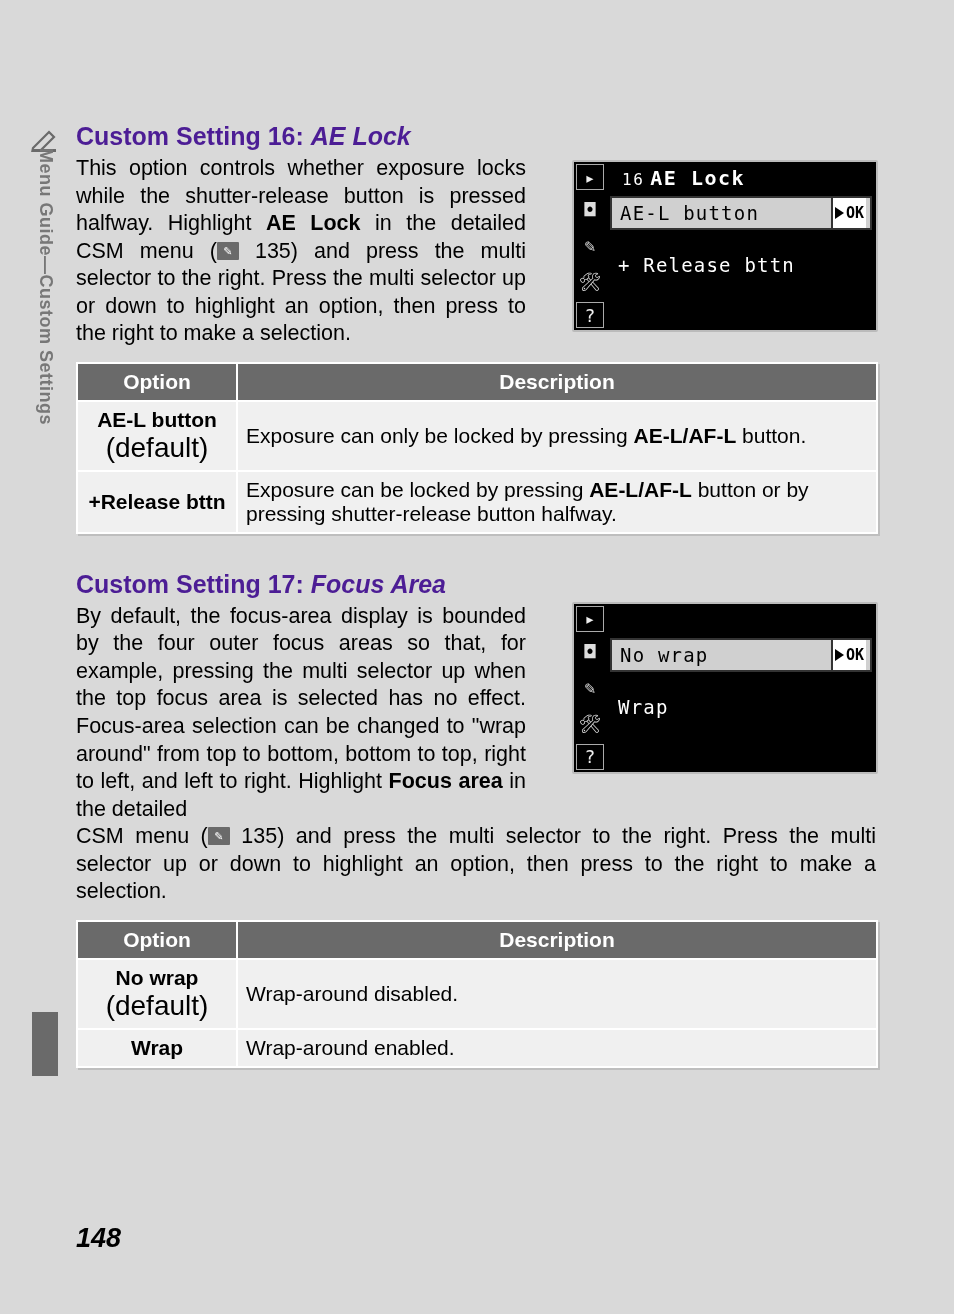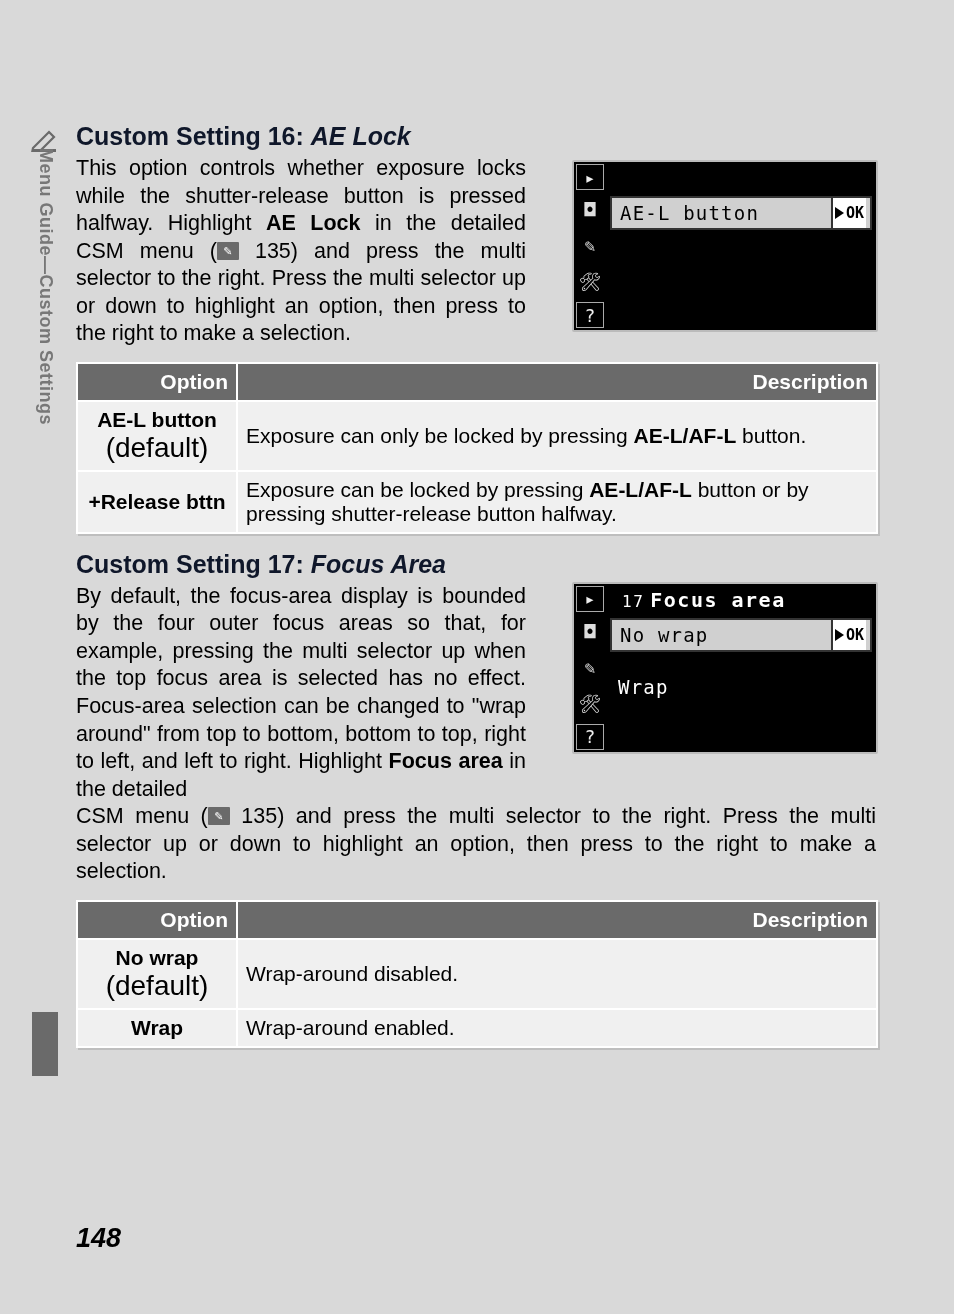--- a/index.html
+++ b/index.html
@@ -27,21 +27,21 @@
   }
   .content {
     position: absolute;
     left: 76px;
     top: 122px;
     width: 802px;
   }
   .heading {
     font-size: 25px;
     font-weight: 700;
-    color: #0f172a;
+    color: #4c1d95;
     margin: 0 0 4px 0;
   }
   .heading em { font-style: italic; font-weight: 700; }
   .para {
     font-size: 21.5px;
     line-height: 1.28;
     color: #000;
     margin: 0 0 10px 0;
     text-align: justify;
     text-justify: inter-word;
@@ -144,21 +144,21 @@
     margin-top: 14px;
     font-size: 21px;
     box-shadow: 2px 2px 0 rgba(0,0,0,0.12);
   }
   table.opt-table th {
     background: #6a6a6a;
     color: #fff;
     font-weight: 700;
     padding: 6px 8px;
     border: 2px solid #fff;
-    text-align: right;
+    text-align: center;
   }
   table.opt-table td {
     background: #f0f0f0;
     border: 2px solid #fff;
     padding: 6px 8px;
     vertical-align: middle;
   }
   table.opt-table td.optcell {
     text-align: center;
     width: 160px;
@@ -219,21 +219,21 @@
     font-size: 11px;
     align-items: center;
     justify-content: center;
     border-radius: 1px;
     position: relative;
     top: -1px;
   }
 
   
   #section16 { position: relative; }
-  #section17 { position: relative; margin-top: 16px; }
+  #section17 { position: relative; margin-top: 36px; }
   .lcd.lcd16 { top: 38px; right: 0; }
   .lcd.lcd17 { top: 32px; right: 0; }
   .sec-body { position: relative; }
 
   .para-wide { width: 800px; text-align: justify; }
 </style>
 </head>
 <body>
 
 <div class="page">
@@ -256,28 +256,36 @@
       </h2>
 
       <div class="lcd lcd16" style="position:absolute;">
         <div class="side-col">
           <div class="side-item boxed">▸</div>
           <div class="side-item">◘</div>
           <div class="side-item">✎</div>
           <div class="side-item">🛠</div>
           <div class="side-item boxed">?</div>
         </div>
+        <div class="title-row">
+          <span class="title-text">
+            <span class="num">16</span><span style="font-weight:700;">AE Lock</span>
+          </span>
+        </div>
         <div class="rows">
           <div class="opt-row selected">
             <span class="label">AE-L button</span>
             <span class="ok">
                 <span class="tri"></span>
                 <span>OK</span>
               </span>
           </div>
+          <div class="opt-row unselected">
+            <span class="label">+ Release bttn</span>
+          </div>
         </div>
       </div>
 
       <p class="para para-narrow">
         <span>This option controls whether exposure locks while the shutter-release button is pressed halfway. Highlight </span><strong>AE Lock</strong><span> in the detailed CSM menu (</span><span class="page-ref-icon">✎</span><span> 135) and press the multi selector to the right. Press the multi selector up or down to highlight an option, then press to the right to make a selection.</span>
       </p>
 
       <table class="opt-table">
         <thead>
           <tr>
@@ -312,25 +320,20 @@
         <span>Custom Setting 17: </span><em>Focus Area</em>
       </h2>
 
       <div class="lcd lcd17" style="position:absolute;">
         <div class="side-col">
           <div class="side-item boxed">▸</div>
           <div class="side-item">◘</div>
           <div class="side-item">✎</div>
           <div class="side-item">🛠</div>
           <div class="side-item boxed">?</div>
-        </div>
-        <div class="title-row">
-          <span class="title-text">
-            <span class="num">17</span><span style="font-weight:700;">Focus area</span>
-          </span>
         </div>
         <div class="rows">
           <div class="opt-row selected">
             <span class="label">No wrap</span>
             <span class="ok">
                 <span class="tri"></span>
                 <span>OK</span>
               </span>
           </div>
           <div class="opt-row unselected">

